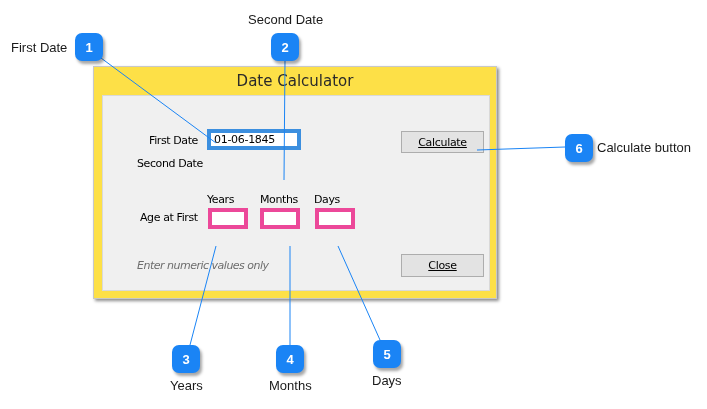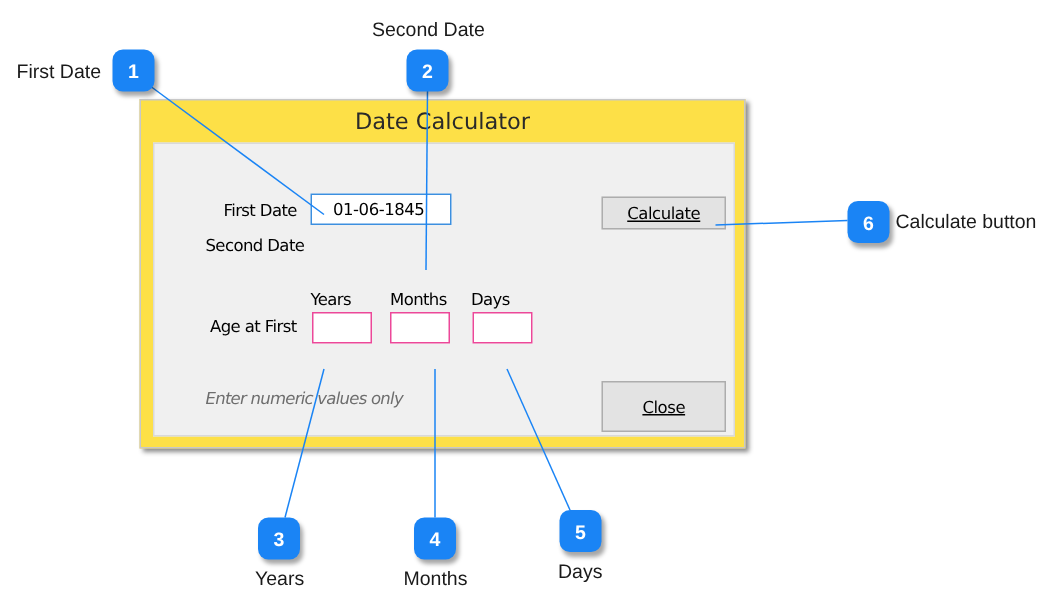--- a/index.html
+++ b/index.html
@@ -34,22 +34,22 @@
     }
     .client {
       position: absolute; left: 8px; top: 28px; width: 388px; height: 196px;
       background: #f0f0f0; border: 1px solid #d9d9d9; box-sizing: border-box;
     }
     .lbl {
       position: absolute; font-size: 11px; color: #000; white-space: nowrap;
       font-family: "DejaVu Sans", sans-serif; letter-spacing: -0.4px;
     }
     .field {
-      position: absolute; background: #fff; border: 1px solid #ec4899;
-      box-sizing: border-box; font-size: 11px; padding: 3px 14px;
+      position: absolute; background: #fff; border: 4px solid #ec4899;
+      box-sizing: border-box; font-size: 11px; padding: 3px 3px;
       font-family: "DejaVu Sans", sans-serif; letter-spacing: -0.3px;
       color: #000; outline: none;
     }
     .field.focused { border-color: #3c8fdf; }
     .field::placeholder { color: #8a8a8a; }
     .btn {
       position: absolute; background: #e3e3e3; border: 1px solid #adadad;
       box-sizing: border-box; font-size: 11px; color: #000;
       font-family: "DejaVu Sans", sans-serif; letter-spacing: -0.3px;
       display: flex; align-items: center; justify-content: center; text-decoration: underline;
@@ -75,21 +75,21 @@
     <div class="lbl" style="left:211px; top:97px;">Days</div>
 
     <div class="lbl" style="left:37px; top:115px;">Age at First</div>
     <input class="field" style="left: 105px; top: 112px; width: 40px; height: 21px;" value="">
     <input class="field" style="left: 157px; top: 112px; width: 40px; height: 21px;" value="">
     <input class="field" style="left: 212px; top: 112px; width: 40px; height: 21px;" value="">
 
     <div class="hint" style="left:34px; top:163px;">Enter numeric values only</div>
 
     <div class="btn" style="left:298px; top:35px; width:83px; height:22px;">Calculate</div>
-    <div class="btn" style="left:298px; top:158px; width:83px; height:34px;">Close</div>
+    <div class="btn" style="left:298px; top:158px; width:83px; height:23px;">Close</div>
   </div>
 </div>
 
 <svg class="lines" width="707" height="409">
   <line x1="101" y1="58" x2="216" y2="143" stroke="#1a84f5" stroke-width="1"></line>
   <line x1="285" y1="60" x2="284" y2="180" stroke="#1a84f5" stroke-width="1"></line>
   <line x1="216" y1="246" x2="190" y2="345" stroke="#1a84f5" stroke-width="1"></line>
   <line x1="290" y1="246" x2="290" y2="345" stroke="#1a84f5" stroke-width="1"></line>
   <line x1="338" y1="246" x2="380" y2="340" stroke="#1a84f5" stroke-width="1"></line>
   <line x1="477" y1="150" x2="565" y2="147" stroke="#1a84f5" stroke-width="1"></line>

